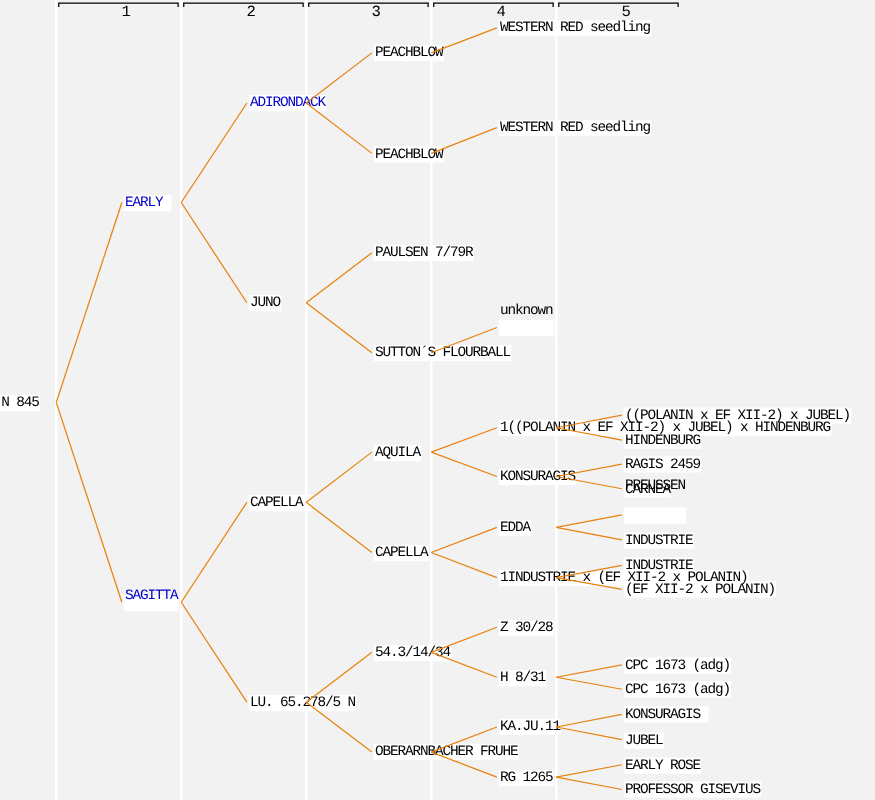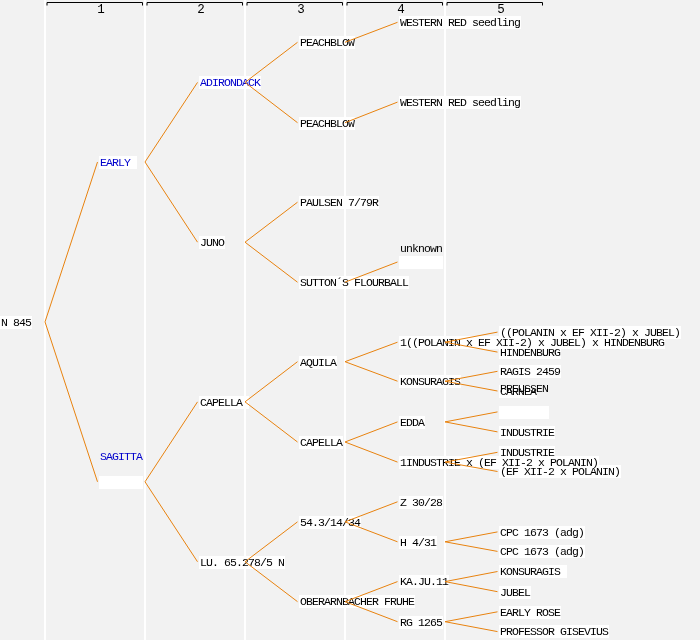--- a/index.html
+++ b/index.html
@@ -55,42 +55,42 @@
 <div class="bx" style="left:498.5px;top:446.1px;width:56px"></div>
 <div class="bx" style="left:498.5px;top:465.3px;width:122px"></div>
 <div class="bx" style="left:498.5px;top:525.7px;width:86px"></div>
 <div class="bx" style="left:498.5px;top:545.2px;width:86px"></div>
 <div class="bx" style="left:498.5px;top:565.3px;width:68px"></div>
 <div class="bx" style="left:498.5px;top:585.5px;width:32px"></div>
 <div class="bx" style="left:498.5px;top:605.6px;width:62px"></div>
 <div class="bx" style="left:498.5px;top:625.4px;width:110px"></div>
 <div class="lb" style="left:-0.5px;top:315.7px">N 845</div>
 <div class="lb bl" style="left:98.5px;top:155.8px">EARLY</div>
-<div class="lb bl" style="left:98.5px;top:450px">SAGITTA</div>
+<div class="lb bl" style="left:98.5px;top:470px">SAGITTA</div>
 <div class="lb bl" style="left:198.5px;top:76.2px">ADIRONDACK</div>
 <div class="lb" style="left:198.5px;top:236px">JUNO</div>
 <div class="lb" style="left:198.5px;top:395.65px">CAPELLA</div>
 <div class="lb" style="left:198.5px;top:555.55px">LU. 65.278/5 N</div>
 <div class="lb" style="left:298.5px;top:36.1px">PEACHBLOW</div>
 <div class="lb" style="left:298.5px;top:116.5px">PEACHBLOW</div>
 <div class="lb" style="left:298.5px;top:196px">PAULSEN 7/79R</div>
 <div class="lb" style="left:298.5px;top:276px">SUTTON´S FLOURBALL</div>
 <div class="lb" style="left:298.5px;top:355.5px">AQUILA</div>
 <div class="lb" style="left:298.5px;top:435.8px">CAPELLA</div>
 <div class="lb" style="left:298.5px;top:515.65px">54.3/14/34</div>
 <div class="lb" style="left:298.5px;top:595.45px">OBERARNBACHER FRUHE</div>
 <div class="lb" style="left:398.5px;top:16.1px">WESTERN RED seedling</div>
 <div class="lb" style="left:398.5px;top:95.9px">WESTERN RED seedling</div>
 <div class="lb" style="left:398.5px;top:242px">unknown</div>
 <div class="lb" style="left:398.5px;top:336px">1((POLANIN x EF XII-2) x JUBEL) x HINDENBURG</div>
 <div class="lb" style="left:398.5px;top:375px">KONSURAGIS</div>
 <div class="lb" style="left:398.5px;top:415.7px">EDDA</div>
 <div class="lb" style="left:398.5px;top:455.9px">1INDUSTRIE x (EF XII-2 x POLANIN)</div>
 <div class="lb" style="left:398.5px;top:495.6px">Z 30/28</div>
-<div class="lb" style="left:398.5px;top:535.6px">H 4/31</div>
+<div class="lb" style="left:398.5px;top:535.6px">H 8/31</div>
 <div class="lb" style="left:398.5px;top:575.4px">KA.JU.11</div>
 <div class="lb" style="left:398.5px;top:615.5px">RG 1265</div>
 <div class="lb" style="left:498.5px;top:325.9px">((POLANIN x EF XII-2) x JUBEL)</div>
 <div class="lb" style="left:498.5px;top:345.9px">HINDENBURG</div>
 <div class="lb" style="left:498.5px;top:365.1px">RAGIS 2459</div>
 <div class="lb" style="left:498.5px;top:384.8px">CARNEA</div>
 <div class="lb" style="left:498.5px;top:382px">PREUSSEN</div>
 <div class="lb" style="left:498.5px;top:425.7px">INDUSTRIE</div>
 <div class="lb" style="left:498.5px;top:446.1px">INDUSTRIE</div>
 <div class="lb" style="left:498.5px;top:465.3px">(EF XII-2 x POLANIN)</div>

